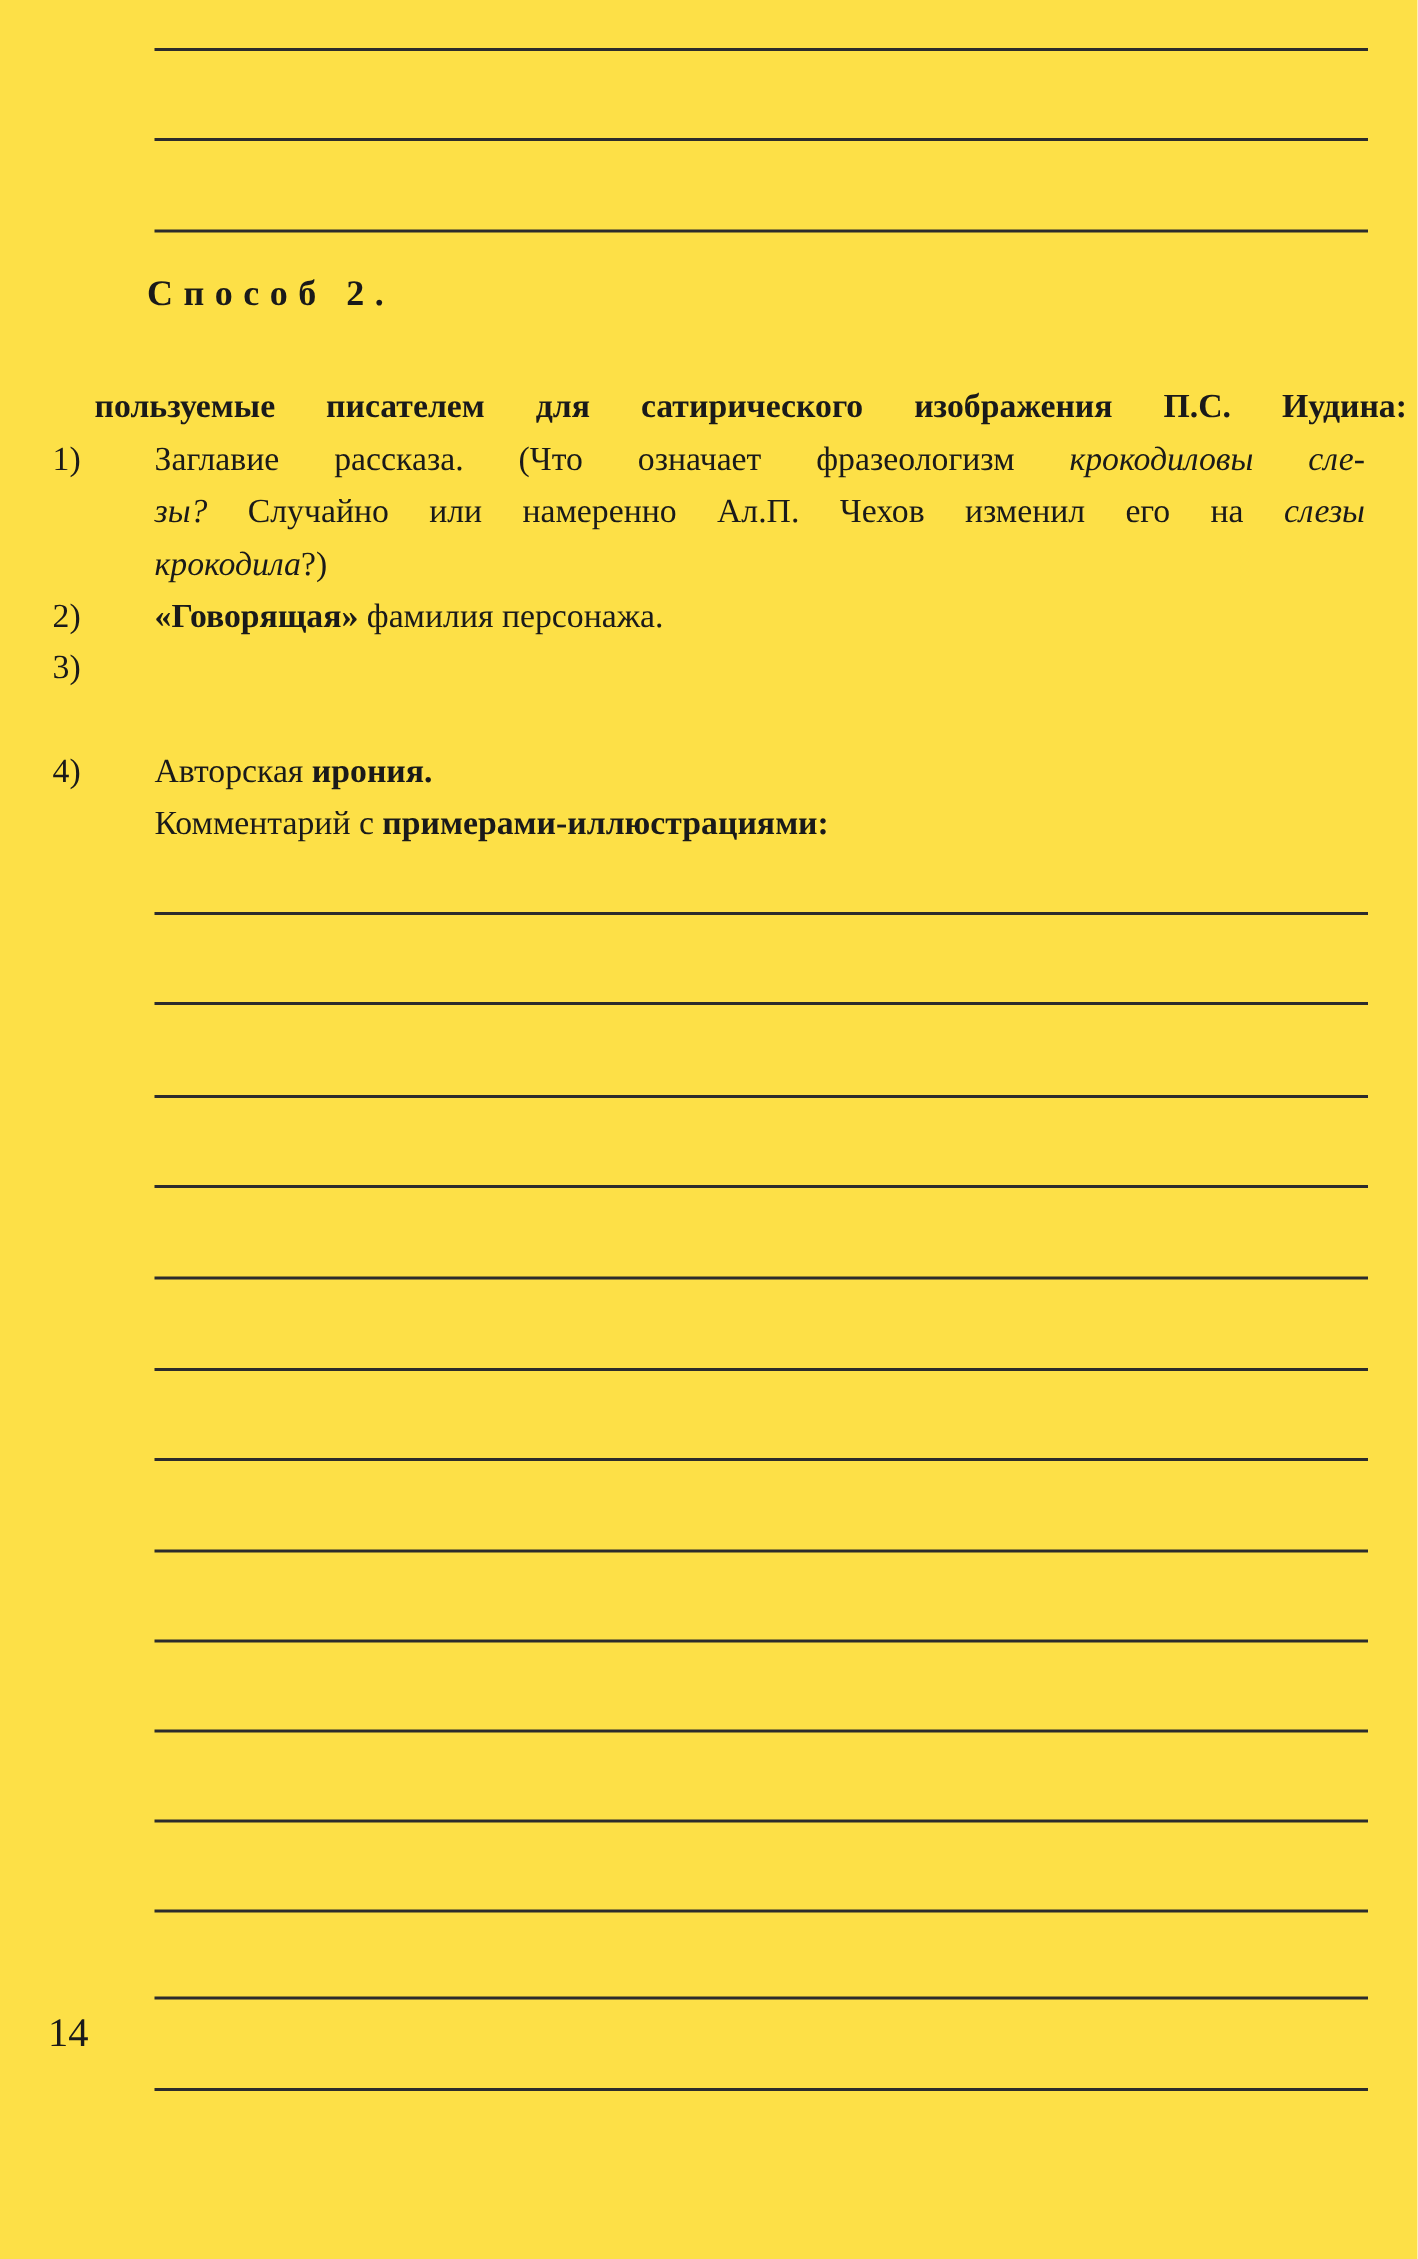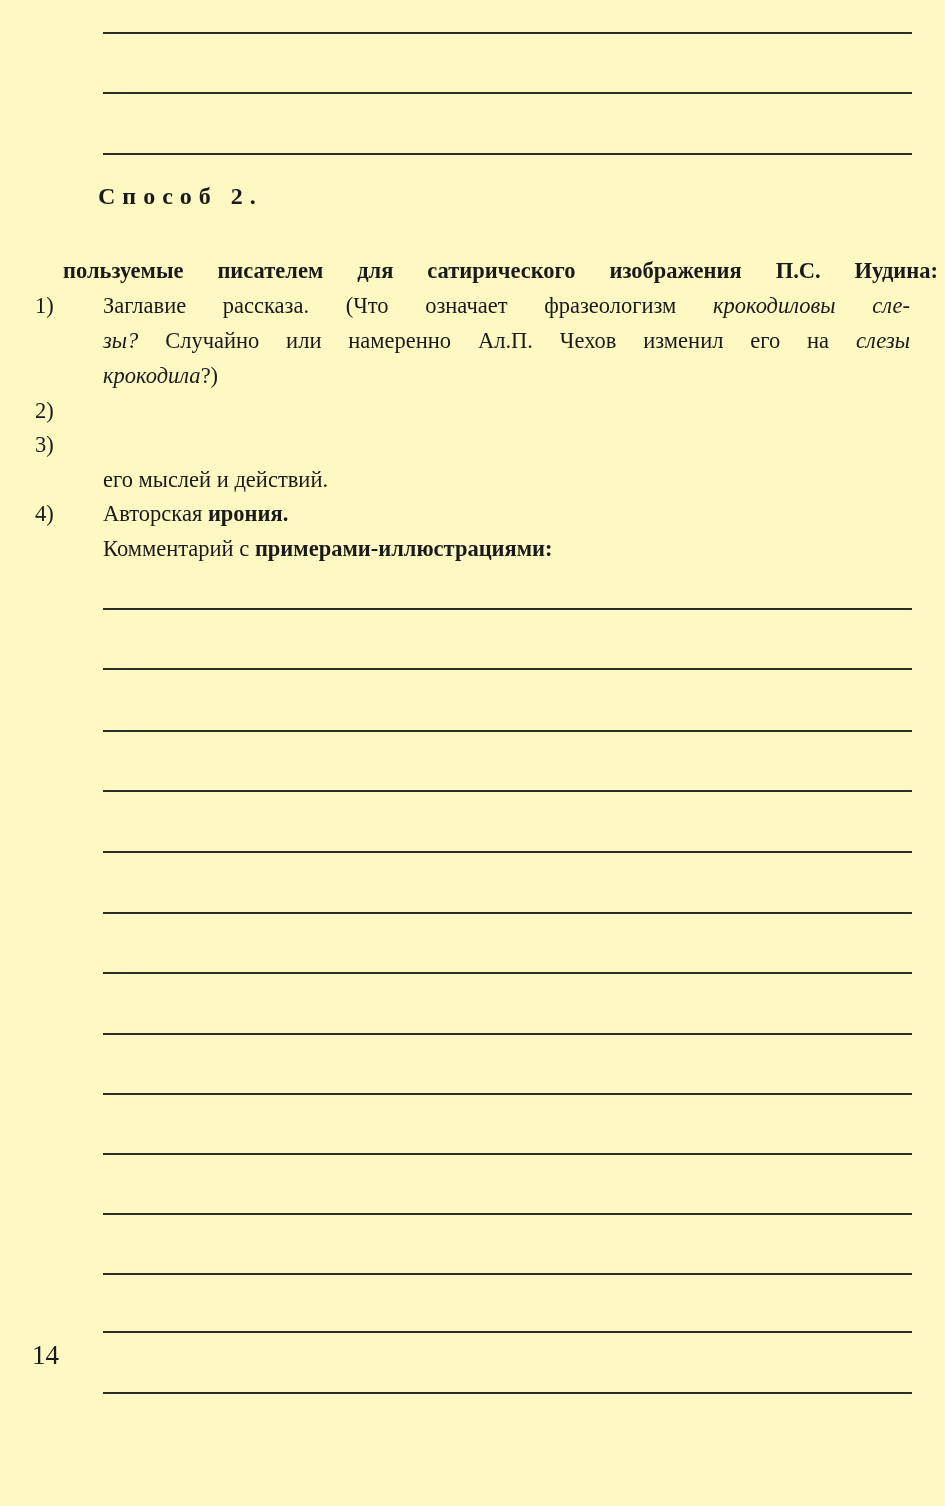--- a/index.html
+++ b/index.html
@@ -1,20 +1,20 @@
 <!DOCTYPE html>
 <html><head>
 <meta charset="utf-8">
 <style>
   html, body { margin: 0; padding: 0; background: #ffffff; }
   .page {
     position: relative;
     width: 945px;
     height: 1506px;
-    background: #fef9c3;
+    background: #fde047;
     font-family: "Liberation Serif", "DejaVu Serif", serif;
     color: #1a1a1a;
     overflow: hidden;
   }
   .rule {
     position: absolute;
     left: 103px;
     width: 809px;
     height: 0;
     border-top: 2px solid #2c2c2c;
@@ -85,23 +85,23 @@
   <div class="heading">Способ 2.</div>
 
   <div class="tline just bold" style="top:257px; left:35px; width:875px;margin-left:28px;">пользуемые писателем для сатирического изображения П.С. Иудина:</div>
 
   <div class="num" style="top:292px;">1)</div>
   <div class="tline just" style="top:292px; left:103px; width:807px;"><span>Заглавие рассказа. (Что означает фразеологизм </span><span class="ital">крокодиловы сле-</span></div>
   <div class="tline just" style="top:327px; left:103px; width:807px;"><span class="ital">зы?</span><span> Случайно или намеренно Ал.П. Чехов изменил его на </span><span class="ital">слезы</span></div>
   <div class="tline" style="top:362px; left:103px;"><span class="ital">крокодила</span><span>?)</span></div>
 
   <div class="num" style="top:397px;">2)</div>
+  <div class="tline" style="top:397px; left:103px;"><span class="bold">«Говорящая»</span><span> фамилия персонажа.</span></div>
 
   <div class="num" style="top:431px;">3)</div>
-  <div class="tline" style="top:466px; left:103px;">его мыслей и действий.</div>
 
   <div class="num" style="top:500px;">4)</div>
   <div class="tline" style="top:500px; left:103px;"><span>Авторская </span><span class="bold">ирония.</span></div>
 
   <div class="tline" style="top:535px; left:103px;"><span>Комментарий с </span><span class="bold">примерами-иллюстрациями:</span></div>
 
   <div class="pageno">14</div>
 
 </div>
 

